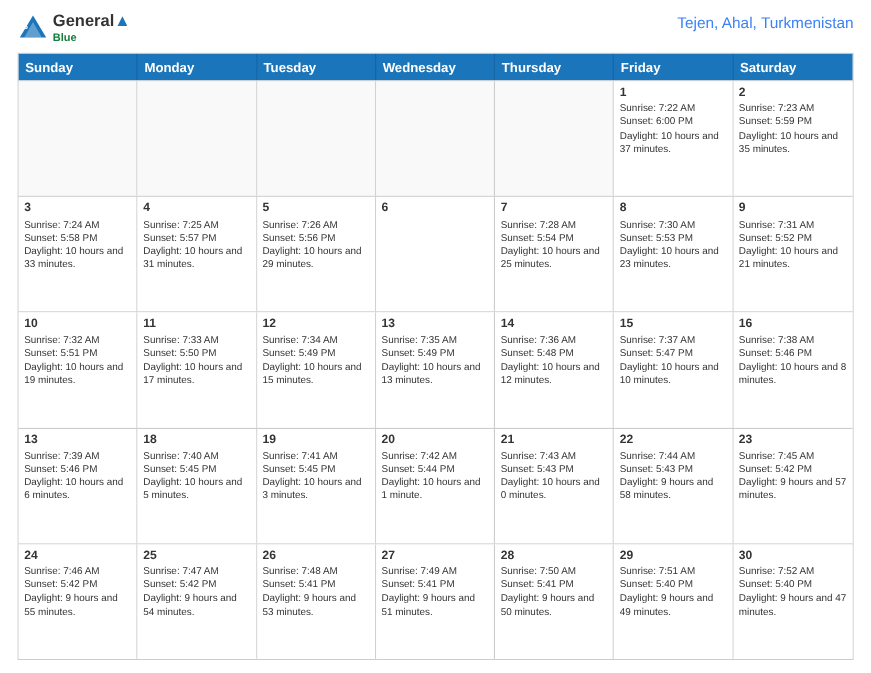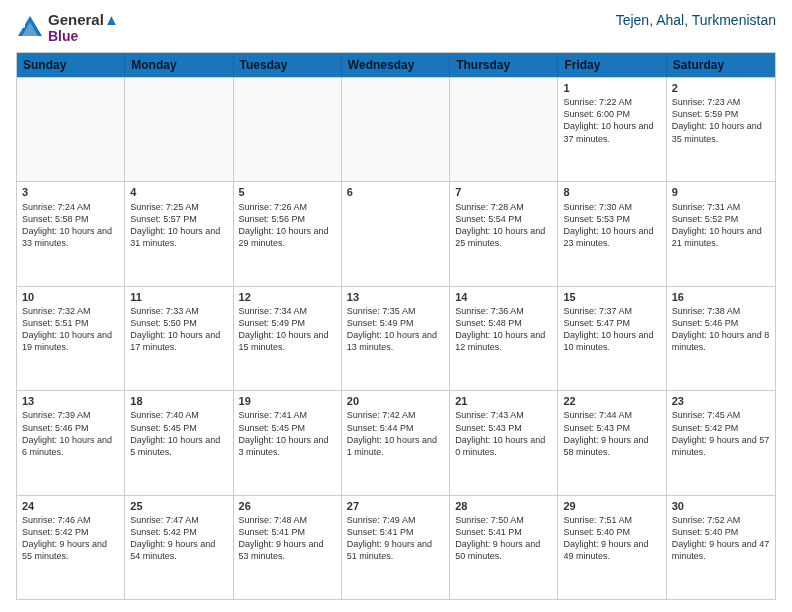--- a/index.html
+++ b/index.html
@@ -45,36 +45,36 @@
       text-align: right;
     }
     .month-year {
       font-size: 32px;
       font-weight: bold;
       color: #333;
       line-height: 1.1;
     }
     .location {
       font-size: 14px;
-      color: #0c4a6e;
+      color: #3b82f6;
     }
     .calendar {
       flex: 1;
       border: 1px solid #ccc;
       display: flex;
       flex-direction: column;
     }
     .cal-header {
       display: grid;
       grid-template-columns: repeat(7, 1fr);
       background: #1a75bb;
     }
     .cal-header-cell {
       padding: 5px 6px;
-      color: #0f172a;
+      color: #ffffff;
       font-size: 12px;
       font-weight: bold;
       border-right: 1px solid #1565a8;
       text-align: left;
     }
     .cal-header-cell:last-child { border-right: none; }
     .cal-body {
       flex: 1;
       display: flex;
       flex-direction: column;
@@ -114,21 +114,21 @@
 <div class="page">
   <div class="header">
     <div class="logo">
       <svg class="logo-icon" viewBox="0 0 28 28">
         <polygon points="14,2 26,22 2,22" fill="#1a75bb"></polygon>
         <polygon points="14,8 22,22 6,22" fill="#fff" opacity="0.3"></polygon>
         <text x="4" y="14" font-size="7" fill="#fff" font-weight="bold">G</text>
       </svg>
       <div class="logo-text">
           <div style="color:#333;font-weight:bold;font-size:15px;">General<span style="color:#1a75bb;">▲</span></div>
-          <div style="color:#701a75;font-weight:bold;font-size:14px;">Blue</div>
+          <div style="color:#15803d;font-weight:bold;font-size:10px;">Blue</div>
         </div>
     </div>
     <div class="title-block">
       <div class="location">Tejen, Ahal, Turkmenistan</div>
     </div>
   </div>
 
   <div class="calendar">
     <div class="cal-header">
     <div class="cal-header-cell">Sunday</div>

